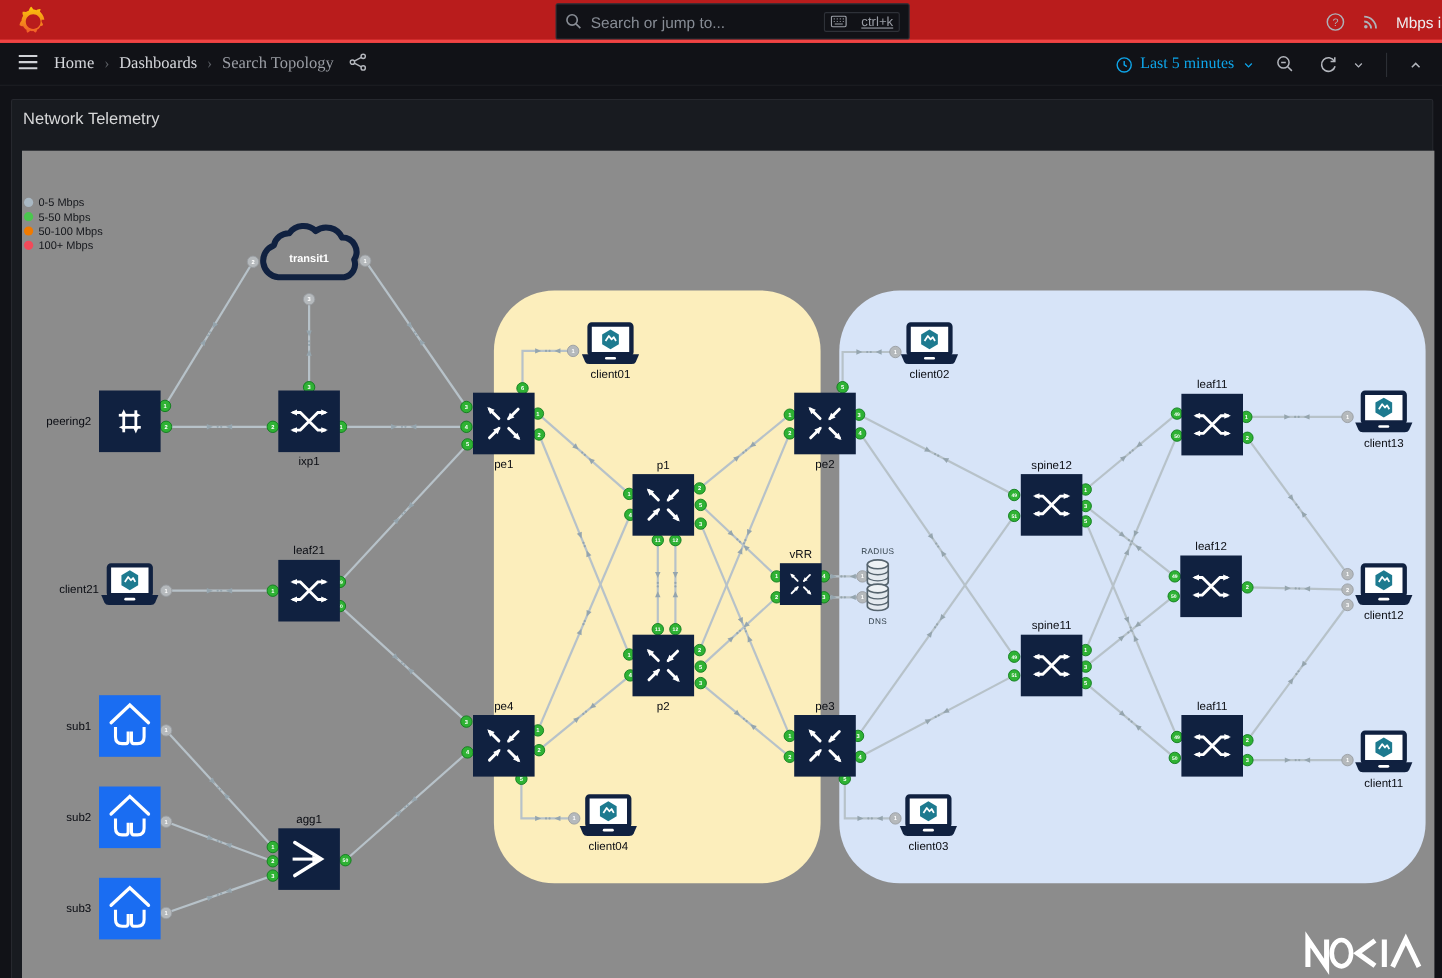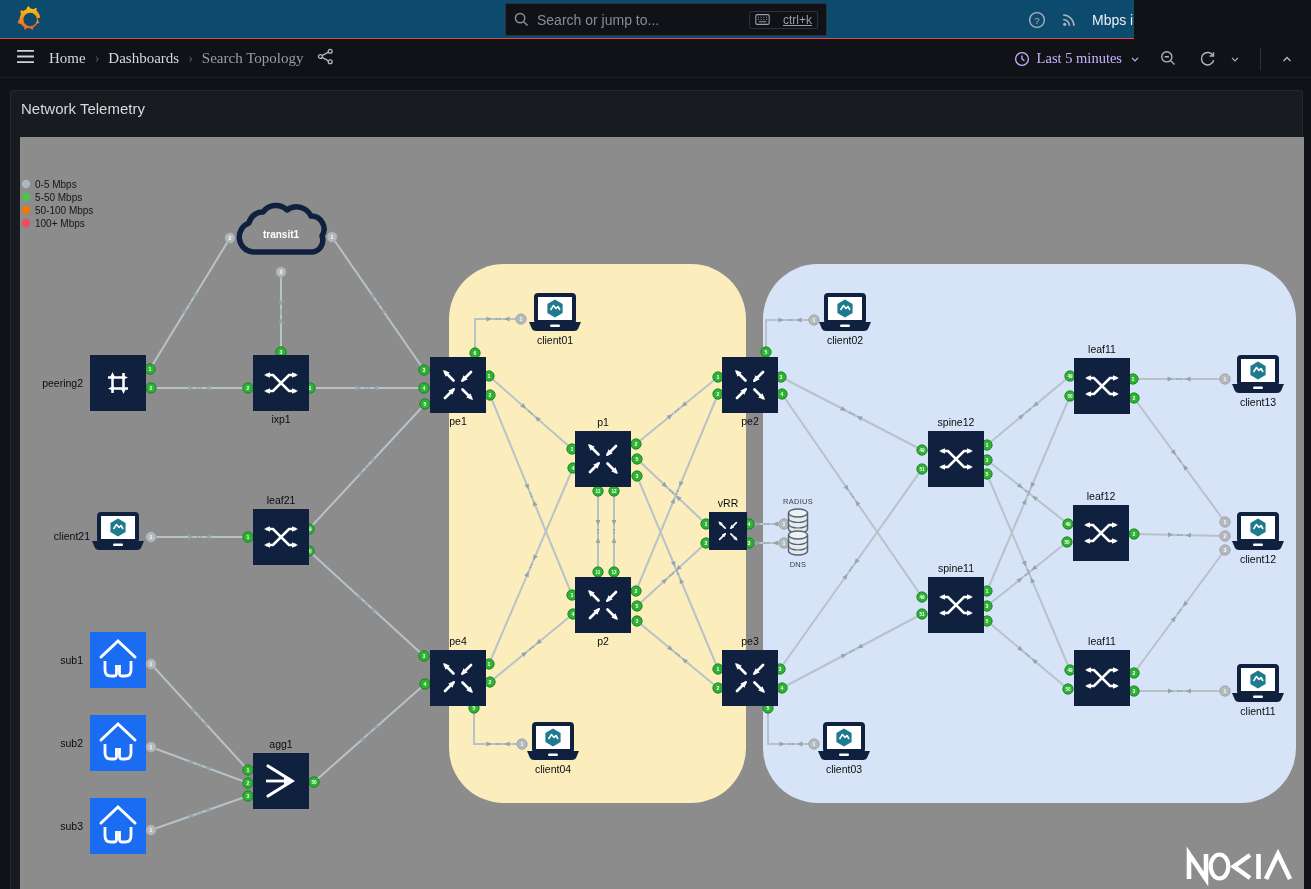--- a/index.html
+++ b/index.html
@@ -1,22 +1,22 @@
 <!DOCTYPE html>
 <html><head>
 <meta charset="utf-8">
 <style>
   * { margin:0; padding:0; box-sizing:border-box; }
   html,body { width:1311px; height:889px; overflow:hidden; background:#111217;
     font-family:"Liberation Sans", sans-serif; }
   body { position:relative; }
 
   
-  .topnav { position:absolute; left:0; top:0; width:1134px; height:39px;
-    background:#0c4a6e; border-bottom:1px solid #ef4444; }
+  .topnav { position:absolute; left:0; top:0; width:1311px; height:39px;
+    background:#b91c1c; border-bottom:3px solid #ef4444; }
   .logo { position:absolute; left:16px; top:6px; width:27px; height:27px; cursor:pointer; }
   .searchbox { position:absolute; left:505px; top:3px; width:322px; height:33px;
     background:#111217; border:1px solid #2e3138; border-radius:2px;
     display:flex; align-items:center; padding:0 8px; cursor:text; color:#888d95; }
   .searchbox .ph { font-size:14px; color:#878c95; margin-left:8px; flex:1; }
   .kbd { display:flex; align-items:center; gap:13px; border:1px solid #2e3138;
     border-radius:2px; padding:1px 5px; font-size:12px; color:#9a9ea6;text-decoration:underline; }
   .nav-right { position:absolute; right:0; top:0; height:39px; display:flex;
     align-items:center; gap:14px; padding-right:0; }
   .icon-btn { color:#aeb1b8; cursor:pointer; display:flex; align-items:center; }
@@ -27,21 +27,21 @@
   .toolbar { position:absolute; left:0; top:40px; width:1311px; height:38px;
     background:#111217; border-bottom:1px solid #1d1f24;
     display:flex; align-items:center;font-family:Liberation Serif, serif; }
   .hamburger { margin:0 14px 0 16px; color:#d0d2d7; cursor:pointer; }
   .crumbs { display:flex; align-items:center; gap:9px; font-size:15px; }
   .crumb { color:#d5d7dc; font-weight:500; cursor:pointer; }
   .crumb.current { color:#9a9da4; font-weight:400; cursor:default; }
   .sep { color:#5b5e64; font-size:14px; }
   .share { margin-left:14px; color:#b4b7bd; cursor:pointer; }
   .tb-right { margin-left:auto; display:flex; align-items:center; gap:4px; padding-right:8px; }
-  .timepick { display:flex; align-items:center; gap:7px; color:#c4b5fd;
+  .timepick { display:flex; align-items:center; gap:7px; color:#0ea5e9;
     font-size:14.5px; font-weight:500; cursor:pointer; padding:0 6px; }
   .tb-ico { color:#b2b5bc; cursor:pointer; padding:0 9px; display:flex; align-items:center; }
   .tb-div { width:1px; height:22px; background:#2c2f35; margin:0 6px; }
 
   
   .panel { position:absolute; left:10px; top:90px; width:1293px; height:858px;
     background:#181b20; border:1px solid #26282e; border-radius:2px; }
   .panel-title { padding:9px 10px 0 10px; font-size:15px; font-weight:500; color:#d8d9da; }
   .canvas { position:absolute; left:9px; top:46px; width:1284px; height:753px;
     background:#8c8c8c; }

